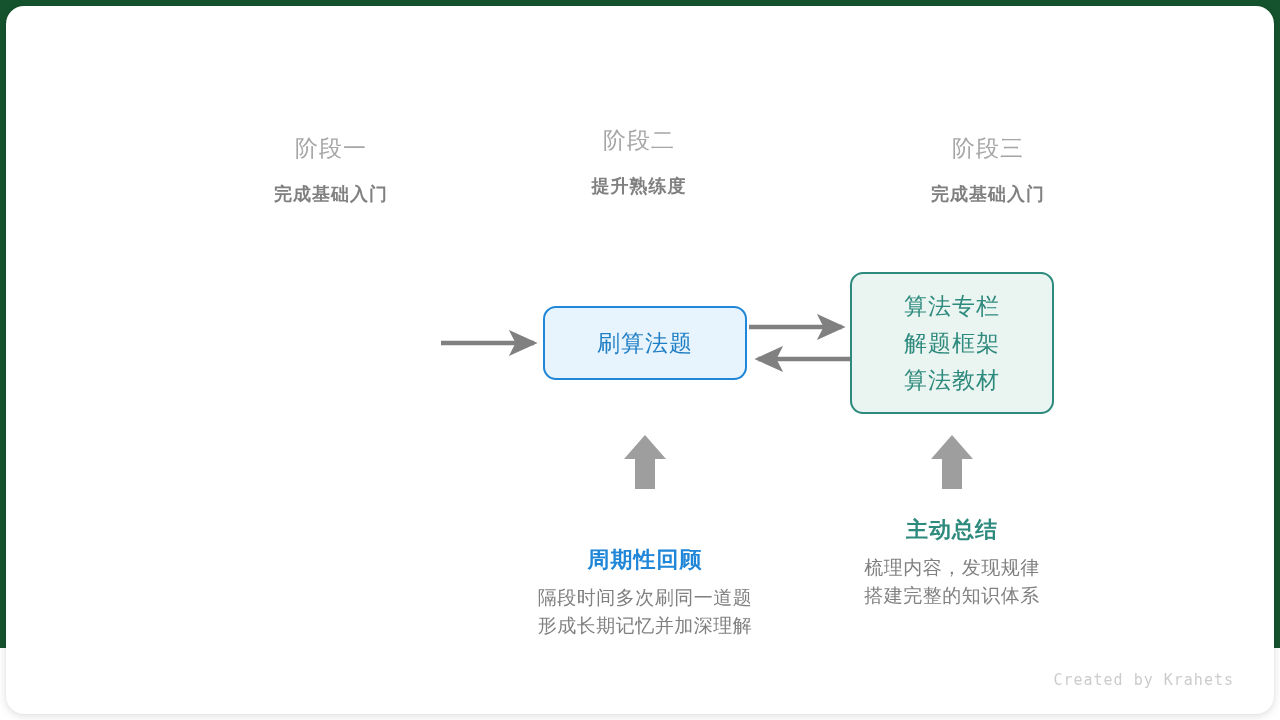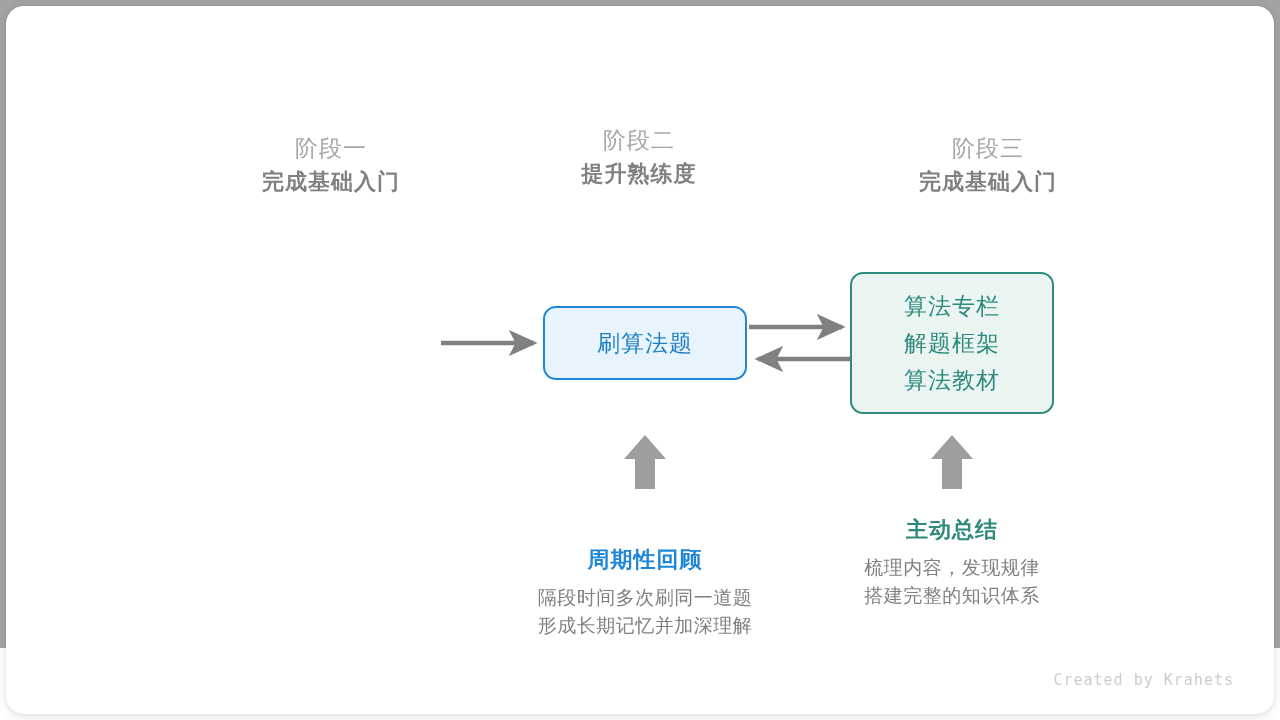--- a/index.html
+++ b/index.html
@@ -9,21 +9,21 @@
     height: 720px;
     background: #ffffff;
     font-family: "Liberation Sans", "DejaVu Sans", sans-serif;
     overflow: hidden;
   }
 
   #canvas {
     position: relative;
     width: 1280px;
     height: 648px;
-    background: #a3a3a3;
+    background: #14532d;
   }
 
   
   #card {
     position: absolute;
     left: 6px;
     top: 6px;
     width: 1268px;
     height: 708px;
     background: #ffffff;
@@ -38,26 +38,26 @@
     width: 260px;
   }
   .stage-name {
     font-size: 23px;
     color: #a6a6a6;
     letter-spacing: 1px;
     line-height: 34px;
     white-space: nowrap;
   }
   .stage-goal {
-    font-size: 22px;
+    font-size: 18px;
     font-weight: bold;
     color: #808080;
     letter-spacing: 1px;
     line-height: 34px;
-    margin-top: 0;
+    margin-top: 12px;
     white-space: nowrap;
   }
 
   
   .node {
     position: absolute;
     box-sizing: border-box;
     border-radius: 13px;
     display: flex;
     flex-direction: column;

